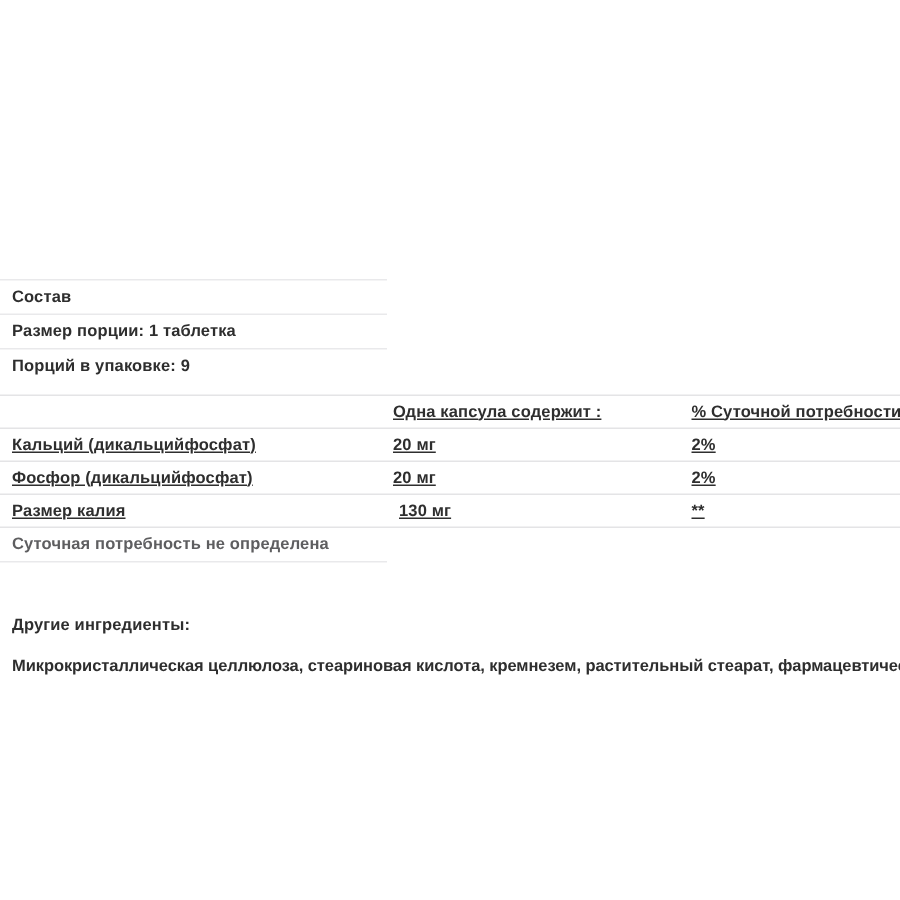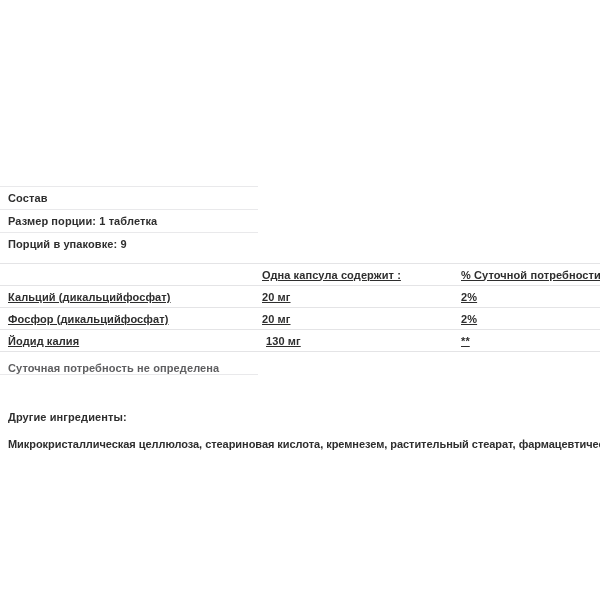--- a/index.html
+++ b/index.html
@@ -88,21 +88,21 @@
   .trow .col-dv    { left: 425px; margin-left: 36px; }
   .trow.indent-amt .col-amt { left: 266px; }
 
   .trow.header .col {
     color: #2e2e2e;
   }
 
   
   .foot-row {
     display: flex;
-    align-items: flex-end;
+    align-items: center;
     height: 22px;
     padding-left: 8px;
     box-sizing: border-box;
   }
   .foot-row .txt {
     font-size: 11px;
     font-weight: bold;
     color: #5e5e60;
     letter-spacing: 0.1px;
     white-space: nowrap;
@@ -182,21 +182,21 @@
 
       <div class="trow">
         <span class="col col-name">Фосфор (дикальцийфосфат)</span>
         <span class="col col-amt">20 мг</span>
         <span class="col col-dv">2%</span>
       </div>
 
       <div class="rule full"></div>
 
       <div class="trow indent-amt">
-        <span class="col col-name">Йодид калия</span>
+        <span class="col col-name">Размер калия</span>
         <span class="col col-amt">130 мг</span>
         <span class="col col-dv">**</span>
       </div>
 
       <div class="rule full"></div>
 
       <div class="foot-row">
         <span class="txt">Суточная потребность не определена</span>
       </div>
 

